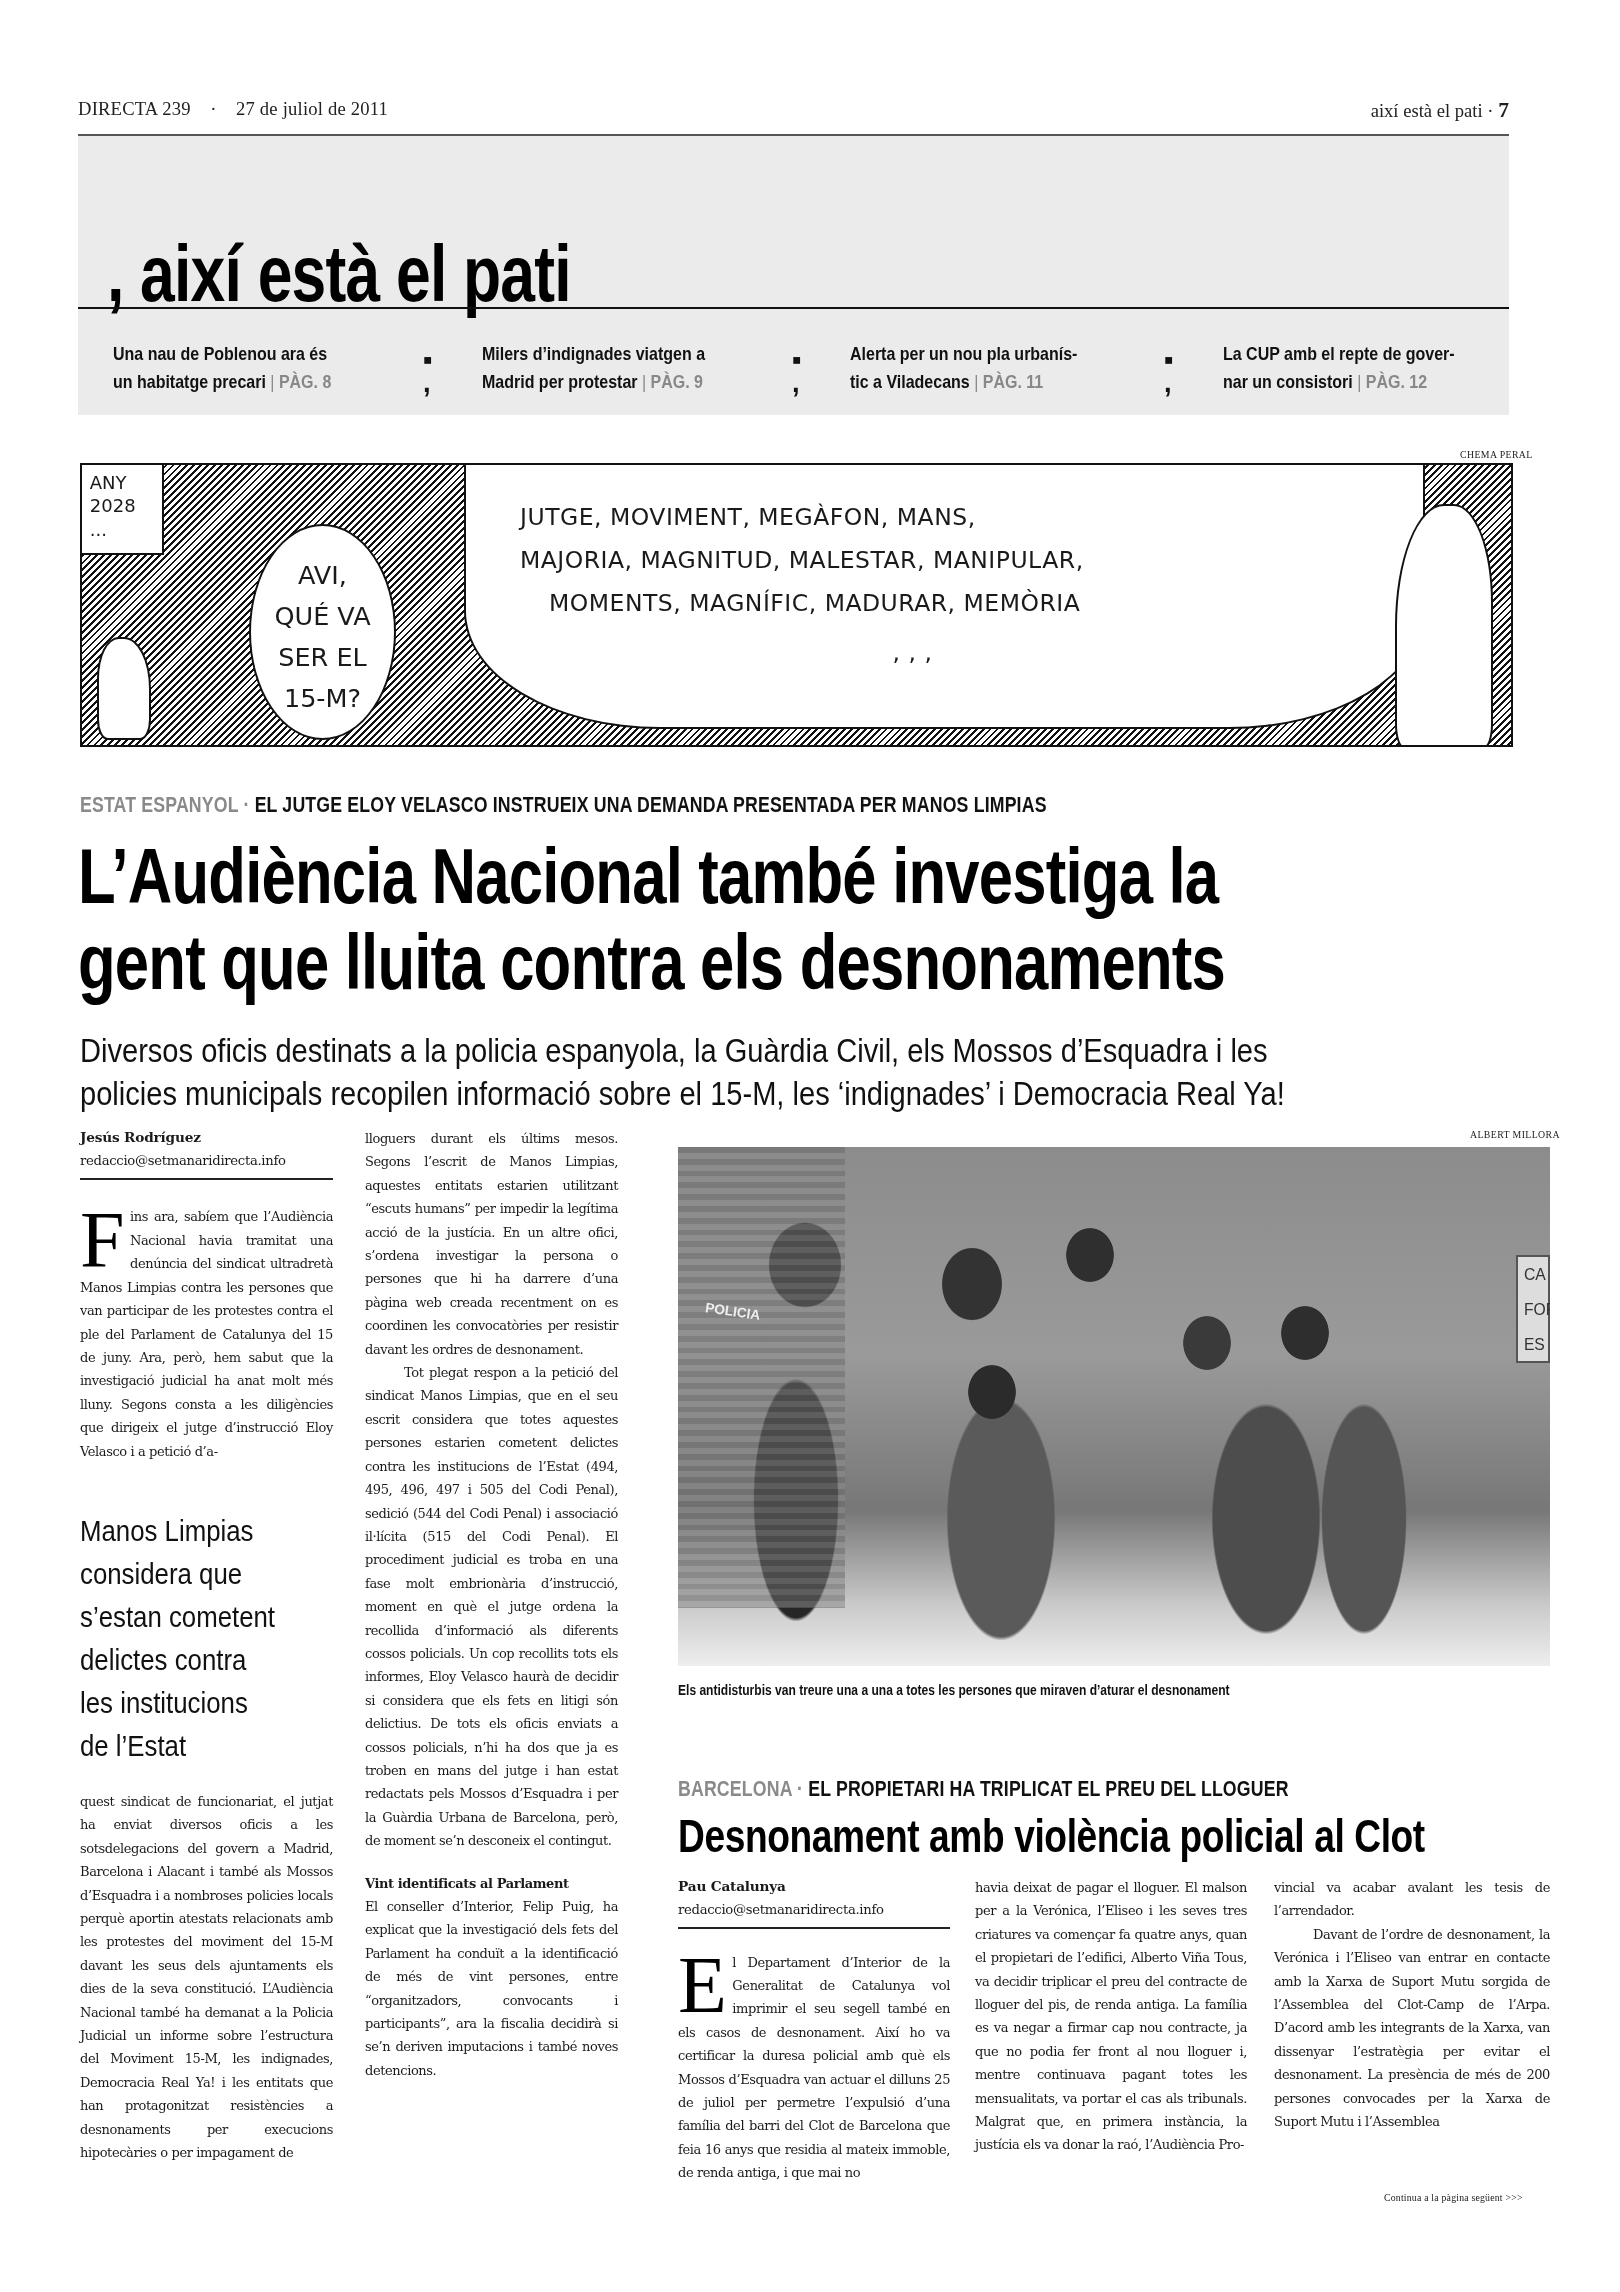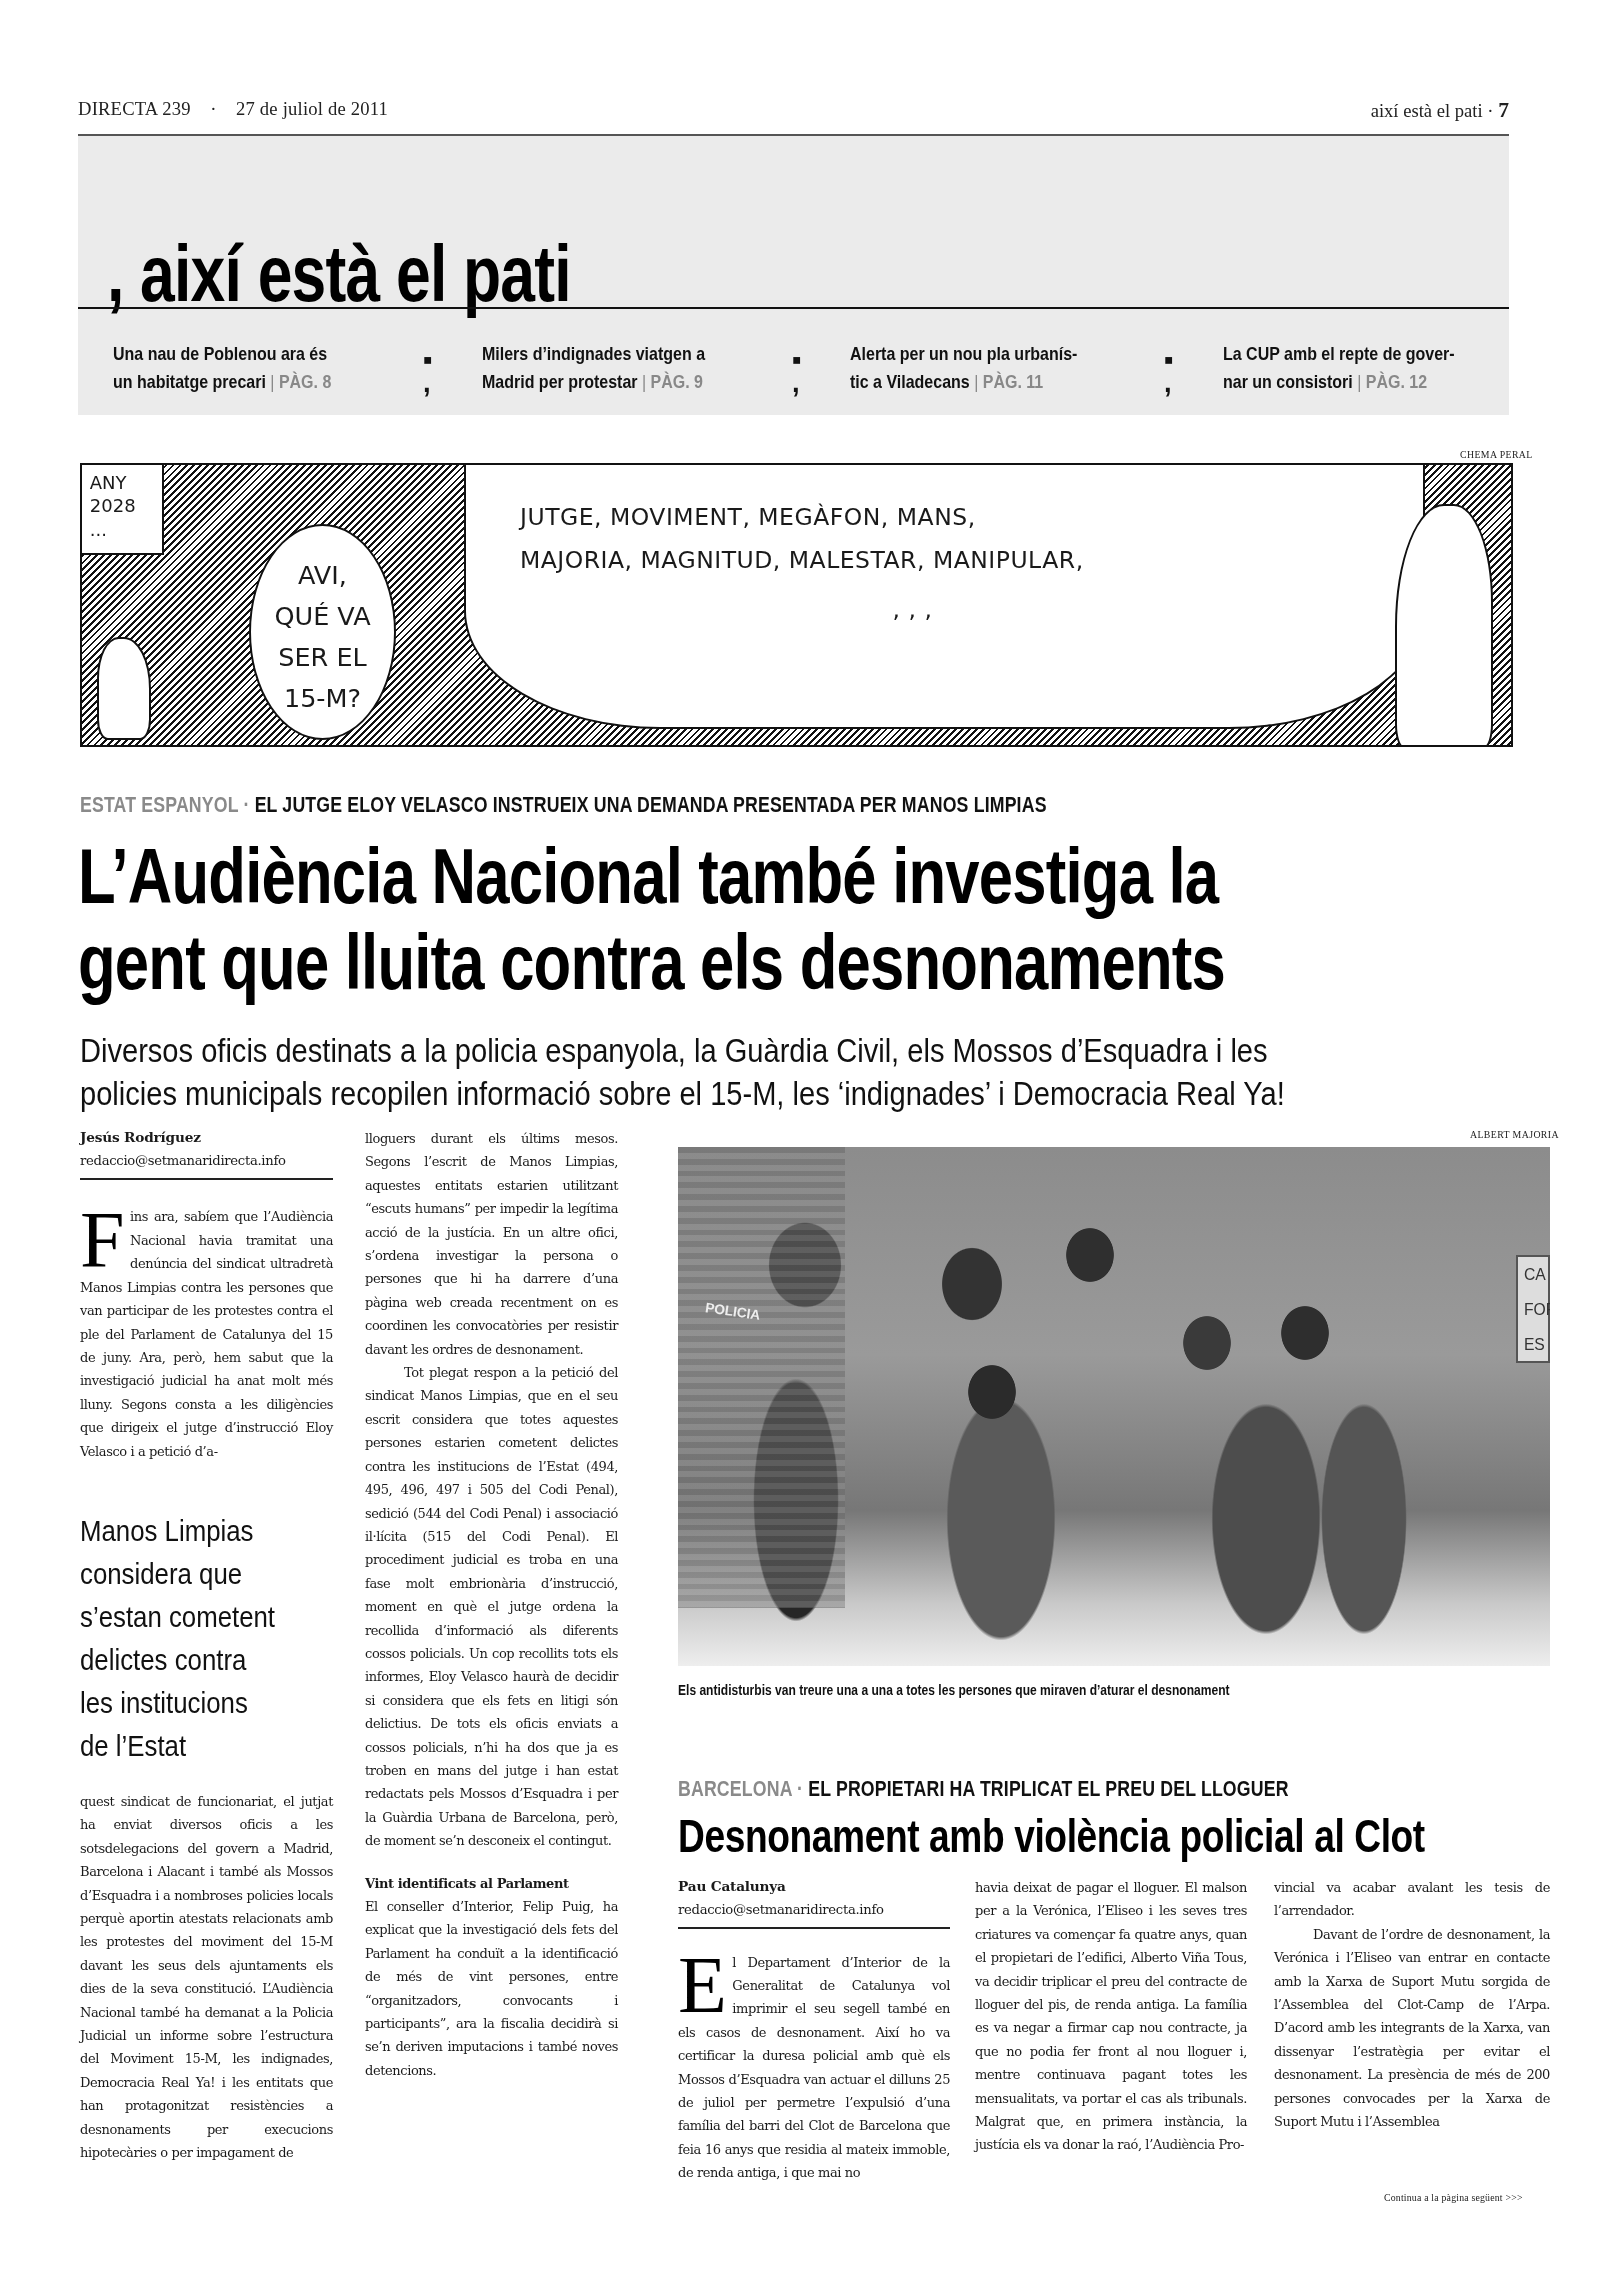--- a/index.html
+++ b/index.html
@@ -138,20 +138,21 @@
   <div class="kid"></div>
   <div class="bubble-kid">
     <span>AVI,</span><br>
     <span>QUÉ VA</span><br>
     <span>SER EL</span><br>
     <span>15-M?</span>
   </div>
   <div class="bubble-avi">
     <span class="line">JUTGE, MOVIMENT, MEGÀFON, MANS,</span>
     <span class="line">MAJORIA, MAGNITUD, MALESTAR, MANIPULAR,</span>
+    <span class="line" style="padding-left:29px">MOMENTS, MAGNÍFIC, MADURAR, MEMÒRIA</span>
     <span class="dots">, , ,</span>
   </div>
   <div class="avi"></div>
 </div>
 
 <div class="abs kicker" style="left:80px; top:792px;">
   <span class="sect">ESTAT ESPANYOL</span>
   <span class="dot">·</span>
   <span class="topic">EL JUTGE ELOY VELASCO INSTRUEIX UNA DEMANDA PRESENTADA PER MANOS LIMPIAS</span>
 </div>
@@ -182,21 +183,21 @@
   <p>quest sindicat de funcionariat, el jutjat ha enviat diversos oficis a les sotsdelegacions del govern a Madrid, Barcelona i Alacant i també als Mossos d’Esquadra i a nombroses policies locals perquè aportin atestats relacionats amb les protestes del moviment del 15-M davant les seus dels ajuntaments els dies de la seva constitució. L’Audiència Nacional també ha demanat a la Policia Judicial un informe sobre l’estructura del Moviment 15-M, les indignades, Democracia Real Ya! i les entitats que han protagonitzat resistències a desnonaments per execucions hipotecàries o per impagament de</p>
 </div>
 
 <div class="col" style="left:365px; top:1127px;">
   <p>lloguers durant els últims mesos. Segons l’escrit de Manos Limpias, aquestes entitats estarien utilitzant “escuts humans” per impedir la legítima acció de la justícia. En un altre ofici, s’ordena investigar la persona o persones que hi ha darrere d’una pàgina web creada recentment on es coordinen les convocatòries per resistir davant les ordres de desnonament.</p>
   <p class="indent">Tot plegat respon a la petició del sindicat Manos Limpias, que en el seu escrit considera que totes aquestes persones estarien cometent delictes contra les institucions de l’Estat (494, 495, 496, 497 i 505 del Codi Penal), sedició (544 del Codi Penal) i associació il·lícita (515 del Codi Penal). El procediment judicial es troba en una fase molt embrionària d’instrucció, moment en què el jutge ordena la recollida d’informació als diferents cossos policials. Un cop recollits tots els informes, Eloy Velasco haurà de decidir si considera que els fets en litigi són delictius. De tots els oficis enviats a cossos policials, n’hi ha dos que ja es troben en mans del jutge i han estat redactats pels Mossos d’Esquadra i per la Guàrdia Urbana de Barcelona, però, de moment se’n desconeix el contingut.</p>
   <p class="subhead" style="margin-top:19px;">Vint identificats al Parlament</p>
   <p>El conseller d’Interior, Felip Puig, ha explicat que la investigació dels fets del Parlament ha conduït a la identificació de més de vint persones, entre “organitzadors, convocants i participants”, ara la fiscalia decidirà si se’n deriven imputacions i també noves detencions.</p>
 </div>
 
-<div class="abs credit" style="left:1470px; top:1129px;">ALBERT MAJORIA</div>
+<div class="abs credit" style="left:1470px; top:1129px;">ALBERT MILLORA</div>
 <div class="abs photo">
   <div class="shutter"></div>
   <div class="tag">POLICIA</div>
   <div class="sign">CA FOR ES</div>
 </div>
 <div class="abs caption" style="left:678px; top:1682px;">Els antidisturbis van treure una a una a totes les persones que miraven d’aturar el desnonament</div>
 
 <div class="abs kicker" style="left:678px; top:1776px;">
   <span class="sect">BARCELONA</span>
   <span class="dot">·</span>

